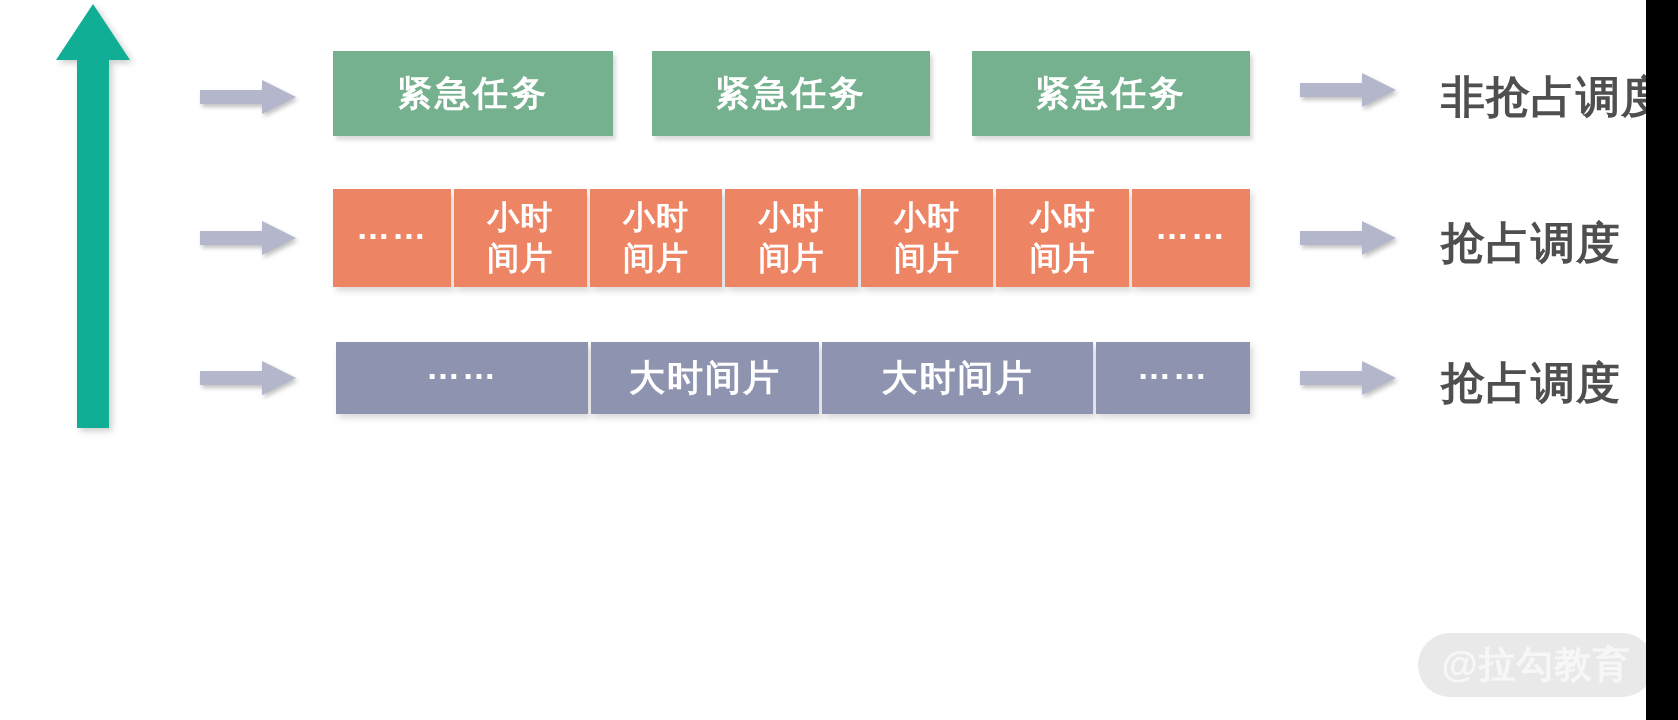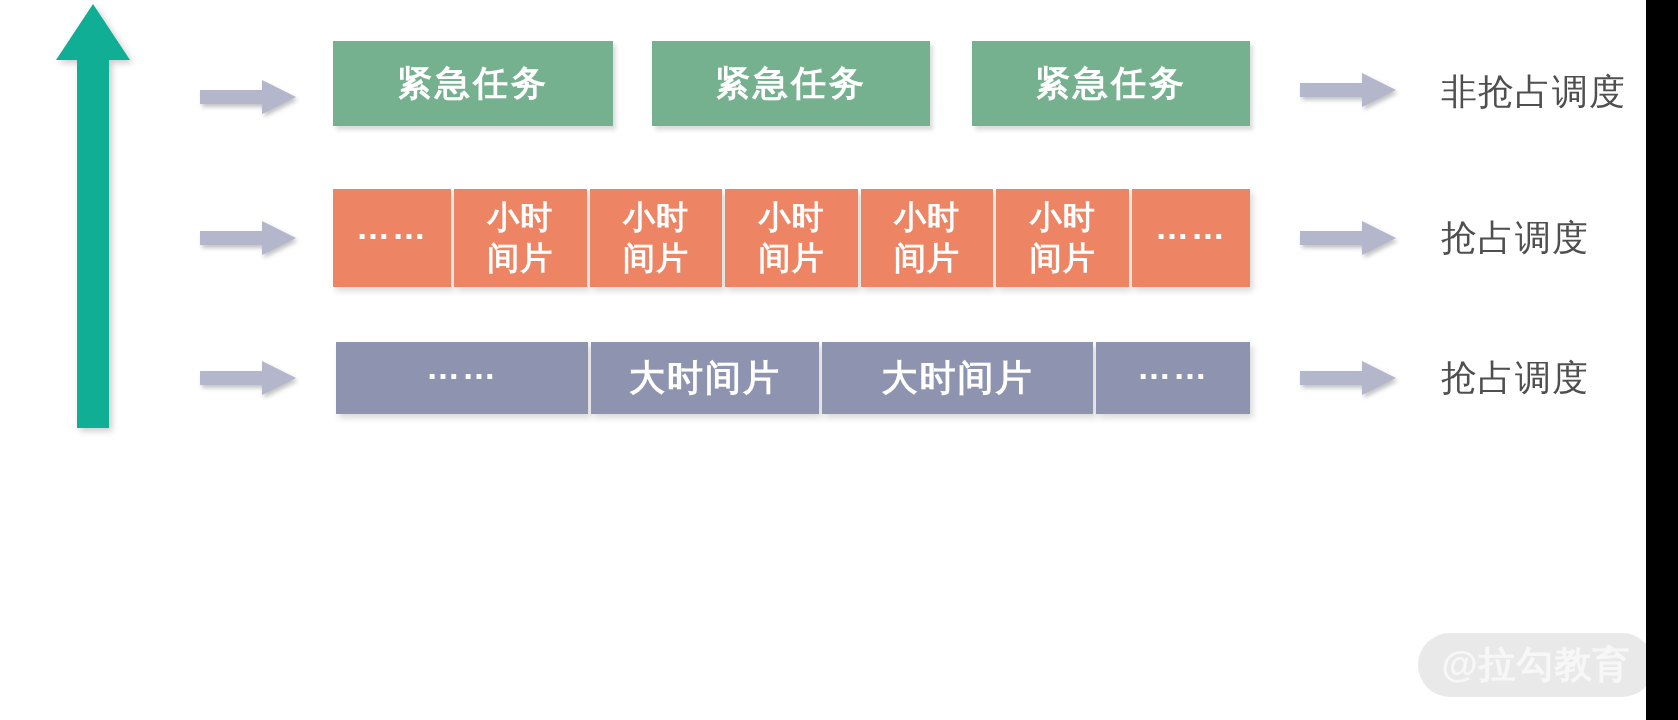--- a/index.html
+++ b/index.html
@@ -19,21 +19,21 @@
   .flow svg { display:block; width:100%; height:100%; filter:drop-shadow(2px 3px 2px rgba(120,120,120,.45)); }
   .fa-l1 { left:200px; top:80px; }
   .fa-l2 { left:200px; top:221px; }
   .fa-l3 { left:200px; top:361px; }
   .fa-r1 { left:1300px; top:73px; }
   .fa-r2 { left:1300px; top:221px; }
   .fa-r3 { left:1300px; top:361px; }
 
   
   .task-box {
-    top:41px; height:85px; display:flex; align-items:center; justify-content:center;
+    top:51px; height:85px; display:flex; align-items:center; justify-content:center;
     color:#ffffff; font-size:35px; font-weight:bold; letter-spacing:3px;
     box-shadow:3px 4px 4px rgba(0,0,0,.14);
   }
   .tb1 { left:333px; width:280px; }
   .tb2 { left:652px; width:278px; }
   .tb3 { left:972px; width:278px; }
 
   
   .bar { display:flex; gap:3px; filter:drop-shadow(3px 4px 3px rgba(0,0,0,.15)); }
   .bar-small { left:333px; top:189px; width:917px; height:98px; }
@@ -46,21 +46,21 @@
   .bar-large .cell { font-size:36px; letter-spacing:2px; }
   .c-dots-s { flex:0 0 118px; }
   .c-slice-s { flex:1 1 0; }
   .c-dots-l1 { flex:0 0 252px; }
   .c-slice-l1 { flex:0 0 228px; }
   .c-slice-l2 { flex:0 0 271px; }
   .c-dots-l2 { flex:1 1 0; }
   .dots-text { display:inline-block; transform:translateY(-0.33em); font-size:34px; letter-spacing:2px; }
 
   
-  .sched-label { left:1441px; font-size:36px; font-weight:normal; letter-spacing:1px; white-space:nowrap; }
+  .sched-label { left:1441px; font-size:44px; font-weight:bold; letter-spacing:1px; white-space:nowrap; }
   .sl1 { top:68px; }
   .sl2 { top:214px; }
   .sl3 { top:354px; }
 
   
   .watermark {
     left:1418px; top:633px; width:236px; height:64px; border-radius:32px;
     display:flex; align-items:center; justify-content:center;
     font-size:37px; font-weight:bold; letter-spacing:1px;
   }

